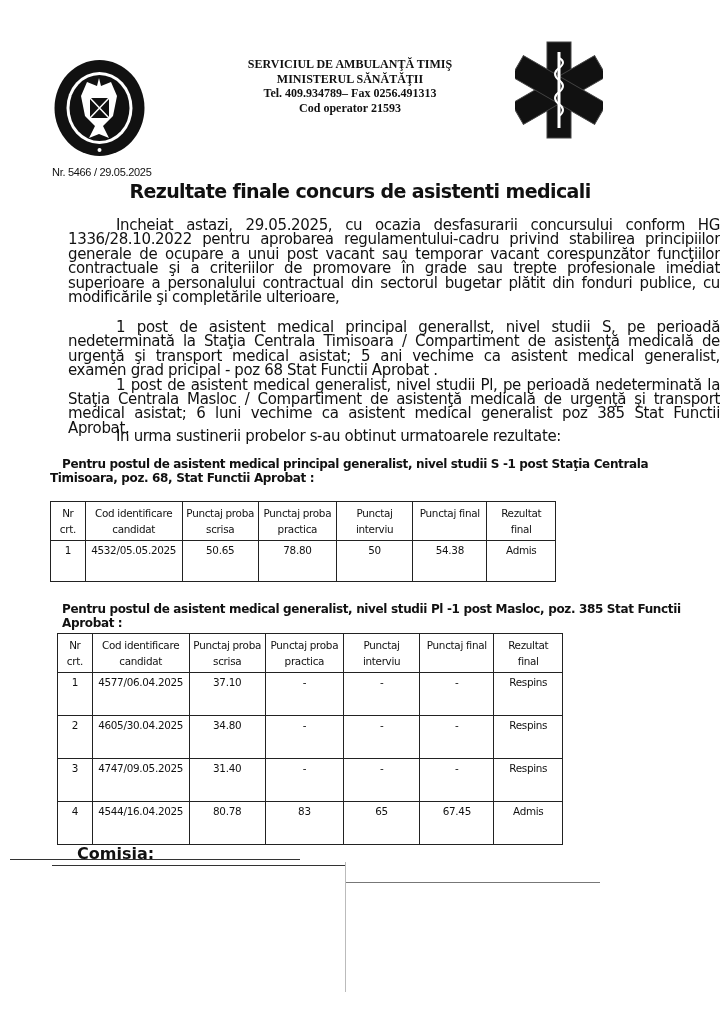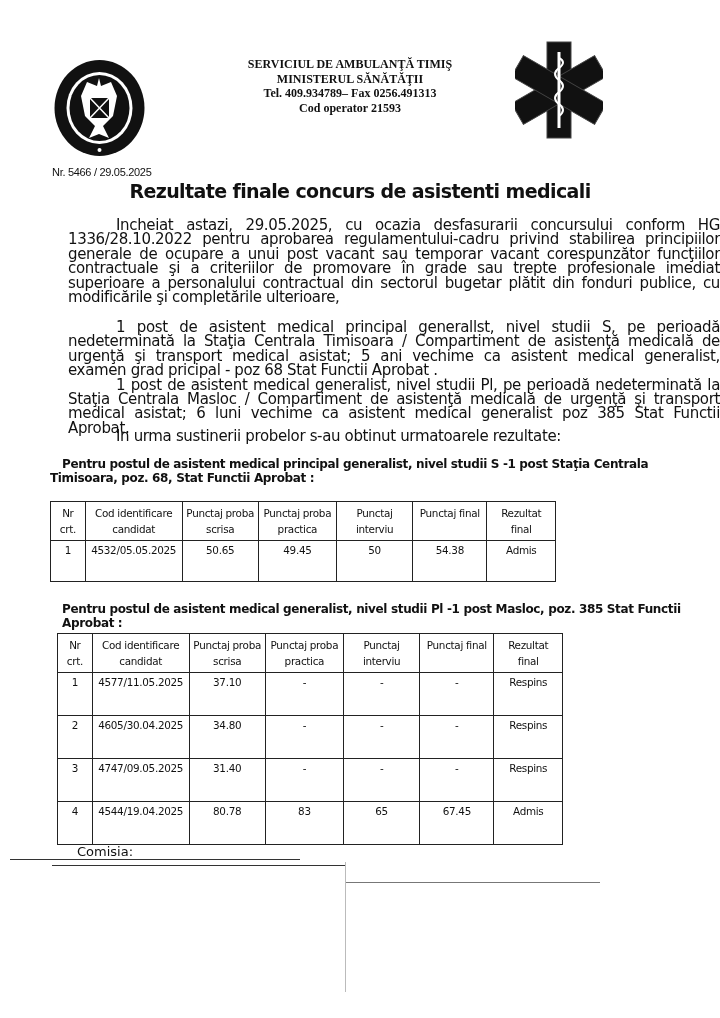--- a/index.html
+++ b/index.html
@@ -31,21 +31,21 @@
   .t1 tr.data td { height: 34px; }
   .t2 tr.data td { height: 36px; }
   .c-nr { width: 28px; }
   .c-cod { width: 90px; }
   .c-ps { width: 70px; margin-top: 12px; }
   .c-pp { width: 72px; }
   .c-pi { width: 70px; }
   .c-pf { width: 68px; }
   .c-rf { width: 62px; margin-top: 24px; }
 
-  .commission { position: absolute; left: 77px; top: 844px; font-weight: normal; font-size: 13px; font-family: "DejaVu Sans", sans-serif; }
+  .commission { position: absolute; left: 77px; top: 844px; font-weight: bold; font-size: 16px; font-family: "DejaVu Sans", sans-serif; }
   .sign-line { position: absolute; background: #333; height: 1px; }
   .sig-box-v { position: absolute; left: 345px; top: 862px; width: 1px; height: 130px; background: #bbb; }
 </style>
 </head>
 <body>
 
 <svg class="seal" viewBox="0 0 95 110">
   <ellipse cx="47.5" cy="50" rx="45" ry="48" fill="#111"></ellipse>
   <ellipse cx="47.5" cy="50" rx="33" ry="36" fill="#fff"></ellipse>
   <ellipse cx="47.5" cy="50" rx="30" ry="33" fill="#111"></ellipse>
@@ -99,21 +99,21 @@
     <th class="c-ps">Punctaj proba scrisa</th>
     <th class="c-pp">Punctaj proba practica</th>
     <th class="c-pi">Punctaj interviu</th>
     <th class="c-pf">Punctaj final</th>
     <th class="c-rf">Rezultat final</th>
   </tr>
   <tr class="data">
     <td>1</td>
     <td>4532/05.05.2025</td>
     <td>50.65</td>
-    <td>49.45</td>
+    <td>78.80</td>
     <td>50</td>
     <td>54.38</td>
     <td>Admis</td>
   </tr>
 </tbody>
   </table>
 
 <div class="section-heading sh2">Pentru postul de  asistent medical generalist, nivel studii Pl -1 post Masloc, poz. 385 Stat Functii Aprobat :</div>
 
 <table class="results t2">
@@ -122,21 +122,21 @@
     <th class="c-nr">Nr crt.</th>
     <th class="c-cod">Cod identificare candidat</th>
     <th class="c-ps">Punctaj proba scrisa</th>
     <th class="c-pp">Punctaj proba practica</th>
     <th class="c-pi">Punctaj interviu</th>
     <th class="c-pf">Punctaj final</th>
     <th class="c-rf">Rezultat final</th>
   </tr>
   <tr class="data">
     <td>1</td>
-    <td>4577/11.05.2025</td>
+    <td>4577/06.04.2025</td>
     <td>37.10</td>
     <td>-</td>
     <td>-</td>
     <td>-</td>
     <td>Respins</td>
   </tr>
   <tr class="data">
     <td>2</td>
     <td>4605/30.04.2025</td>
     <td>34.80</td>
@@ -149,21 +149,21 @@
     <td>3</td>
     <td>4747/09.05.2025</td>
     <td>31.40</td>
     <td>-</td>
     <td>-</td>
     <td>-</td>
     <td>Respins</td>
   </tr>
   <tr class="data">
     <td>4</td>
-    <td>4544/19.04.2025</td>
+    <td>4544/16.04.2025</td>
     <td>80.78</td>
     <td>83</td>
     <td>65</td>
     <td>67.45</td>
     <td>Admis</td>
   </tr>
 </tbody>
   </table>
 
 <div class="commission">Comisia:</div>

